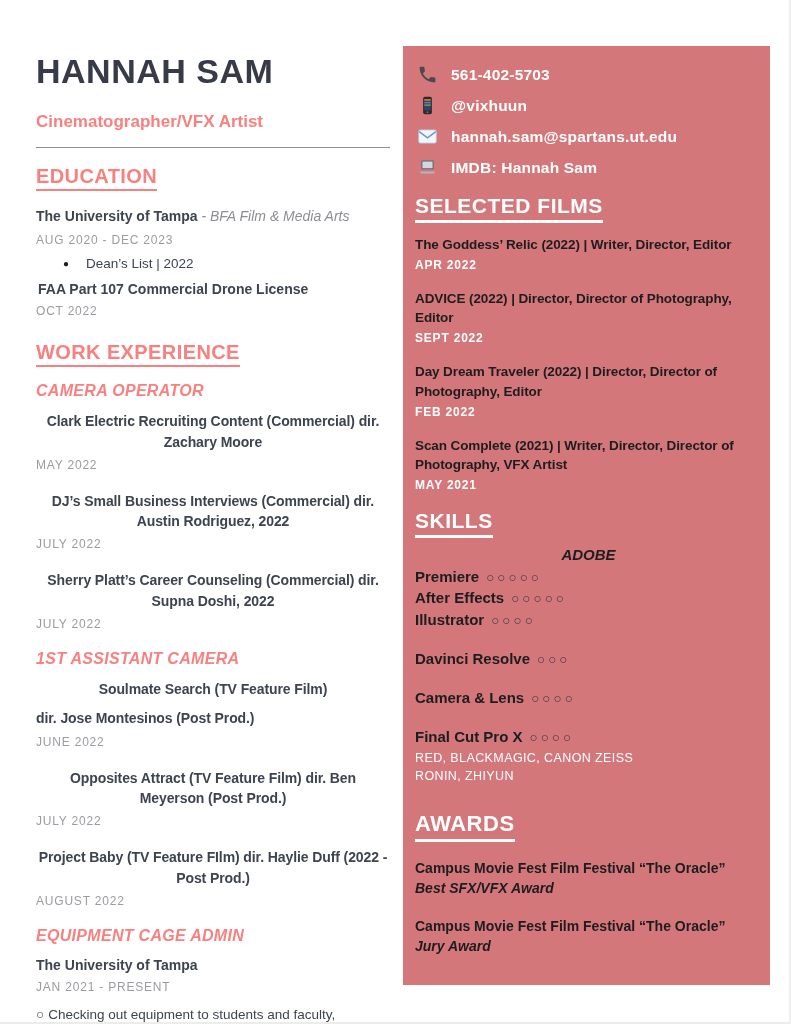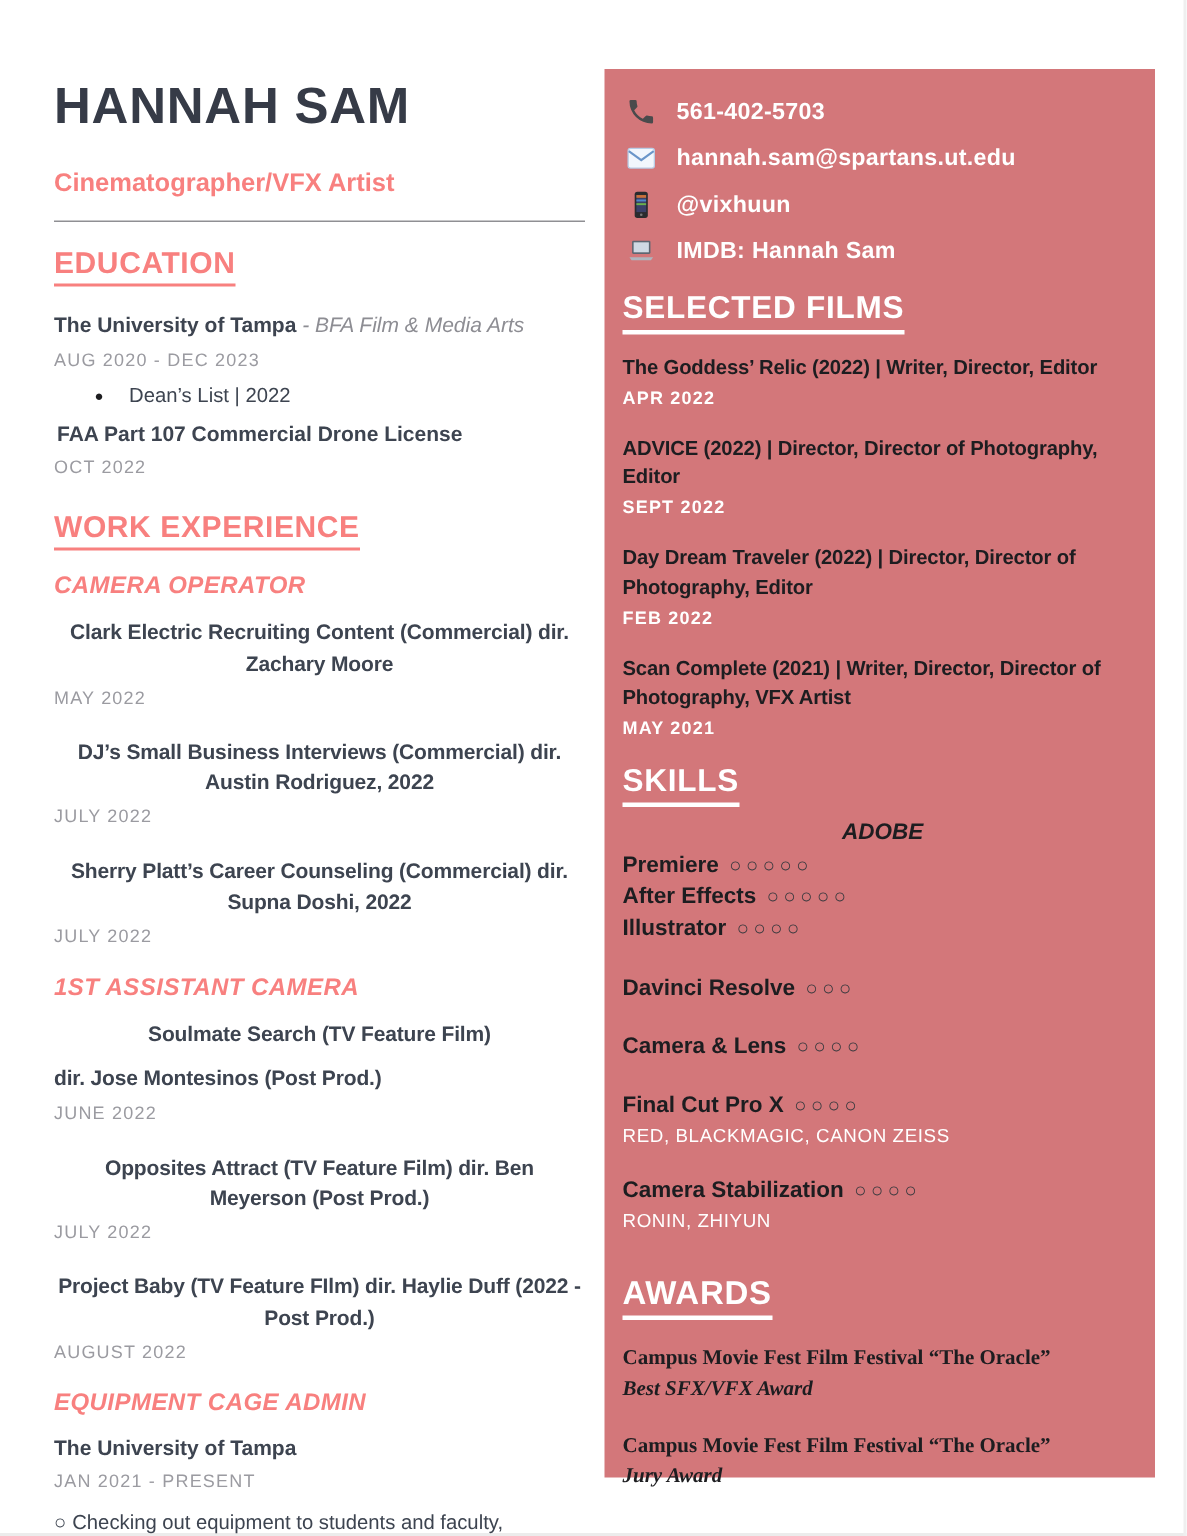--- a/index.html
+++ b/index.html
@@ -51,21 +51,21 @@
   .film{margin-top:12px;margin-bottom:17px;}
   .film-title{font-size:13.5px;font-weight:800;color:#1d1d20;line-height:1.42;letter-spacing:-0.1px;}
   .film-date{margin-top:4px;font-size:12px;font-weight:700;color:#ffffff;letter-spacing:0.8px;}
   .skills-h{margin-top:14px;}
   .adobe-label{text-align:center;font-style:italic;font-weight:800;font-size:15px;color:#1d1d20;margin-top:8px;margin-bottom:4px;}
   .skill-row{font-size:15px;font-weight:800;color:#1d1d20;line-height:1.28;margin-top:2px;}
   .dots{font-weight:400;font-size:13.5px;letter-spacing:3px;color:#3a3a3f;margin-left:7px;}
   .skill-solo{margin-top:20px;}
   .skill-caption{margin-top:4px;font-size:12.5px;color:#ffffff;font-weight:400;letter-spacing:0.4px;}
   .awards-h{margin-top:28px;font-size:22px;}
-  .award{margin-top:16px;margin-bottom:20px;font-family:Liberation Serif, serif;}
+  .award{margin-top:16px;margin-bottom:20px;}
   .award-festival{font-size:14px;font-weight:800;color:#1d1d20;line-height:1.45;}
   .award-name{font-size:14px;font-weight:800;font-style:italic;color:#1d1d20;margin-top:2px;}
 </style>
 </head>
 <body>
 
 <div class="page">
 
   <div class="left-col">
     <div class="name">HANNAH SAM</div>
@@ -125,49 +125,49 @@
 
   <div class="panel">
 
     <div class="contact-row">
       <span class="icon">
         <svg viewBox="0 0 24 24">
             <path fill="#4a4a4c" d="M6.62 10.79a15.05 15.05 0 0 0 6.59 6.59l2.2-2.2a1 1 0 0 1 1.01-.25c1.12.37 2.33.57 3.58.57a1 1 0 0 1 1 1V20a1 1 0 0 1-1 1A17 17 0 0 1 3 4a1 1 0 0 1 1-1h3.5a1 1 0 0 1 1 1c0 1.25.2 2.45.57 3.58a1 1 0 0 1-.25 1.01l-2.2 2.2z"></path>
           </svg>
       </span>
       <span class="contact-text">561-402-5703</span>
-    </div>
-
-    <div class="contact-row">
-      <span class="icon">
-        <svg viewBox="0 0 24 24">
-            <rect x="2" y="4.5" width="20" height="15" rx="1.8" fill="#f2f7fd" stroke="#b9cde6" stroke-width="1"></rect>
-            <path d="M2.5 6.5 12 13.5 21.5 6.5" stroke="#6b96c9" fill="none" stroke-width="1.6"></path>
-          </svg>
-      </span>
-      <span class="contact-text">hannah.sam@spartans.ut.edu</span>
     </div>
 
     <div class="contact-row">
       <span class="icon">
         <svg viewBox="0 0 24 24">
             <rect x="7" y="2" width="10" height="20" rx="2" fill="#2b2b2e"></rect>
             <rect x="8.3" y="4.6" width="7.4" height="13" fill="#3a4068"></rect>
             <rect x="8.3" y="4.6" width="7.4" height="2.1" fill="#c9703a"></rect>
             <rect x="8.3" y="8" width="7.4" height="1.5" fill="#4e86c9"></rect>
             <rect x="8.3" y="10.8" width="7.4" height="1.5" fill="#6ab04c"></rect>
             <circle cx="12" cy="19.6" r="1" fill="#777"></circle>
           </svg>
       </span>
       <span class="contact-text">@vixhuun</span>
     </div>
 
     <div class="contact-row">
       <span class="icon">
         <svg viewBox="0 0 24 24">
+            <rect x="2" y="4.5" width="20" height="15" rx="1.8" fill="#f2f7fd" stroke="#b9cde6" stroke-width="1"></rect>
+            <path d="M2.5 6.5 12 13.5 21.5 6.5" stroke="#6b96c9" fill="none" stroke-width="1.6"></path>
+          </svg>
+      </span>
+      <span class="contact-text">hannah.sam@spartans.ut.edu</span>
+    </div>
+
+    <div class="contact-row">
+      <span class="icon">
+        <svg viewBox="0 0 24 24">
             <rect x="5" y="4" width="14" height="10" rx="1" fill="#5d6672"></rect>
             <rect x="6.2" y="5.2" width="11.6" height="7.6" fill="#cfd9e4"></rect>
             <path d="M3 16.5h18l-1.6 2.3H4.6z" fill="#aeb6bf"></path>
           </svg>
       </span>
       <span class="contact-text">IMDB: Hannah Sam</span>
     </div>
 
     <div class="p-heading"><span class="u">SELECTED FILMS</span></div>
 
@@ -204,23 +204,20 @@
     <div class="skill-row skill-solo">
       <span>Davinci Resolve</span><span class="dots">○○○</span>
     </div>
     <div class="skill-row skill-solo">
       <span>Camera &amp; Lens</span><span class="dots">○○○○</span>
     </div>
     <div class="skill-row skill-solo">
       <span>Final Cut Pro X</span><span class="dots">○○○○</span>
     </div>
     <div class="skill-caption">RED, BLACKMAGIC, CANON ZEISS</div>
-    <div class="skill-row skill-solo">
-      <span>Camera Stabilization</span><span class="dots">○○○○</span>
-    </div>
     <div class="skill-caption">RONIN, ZHIYUN</div>
 
     <div class="p-heading awards-h"><span class="u">AWARDS</span></div>
 
     <div class="award">
       <div class="award-festival">Campus Movie Fest Film Festival “The Oracle”</div>
       <div class="award-name">Best SFX/VFX Award</div>
     </div>
     <div class="award">
       <div class="award-festival">Campus Movie Fest Film Festival “The Oracle”</div>

